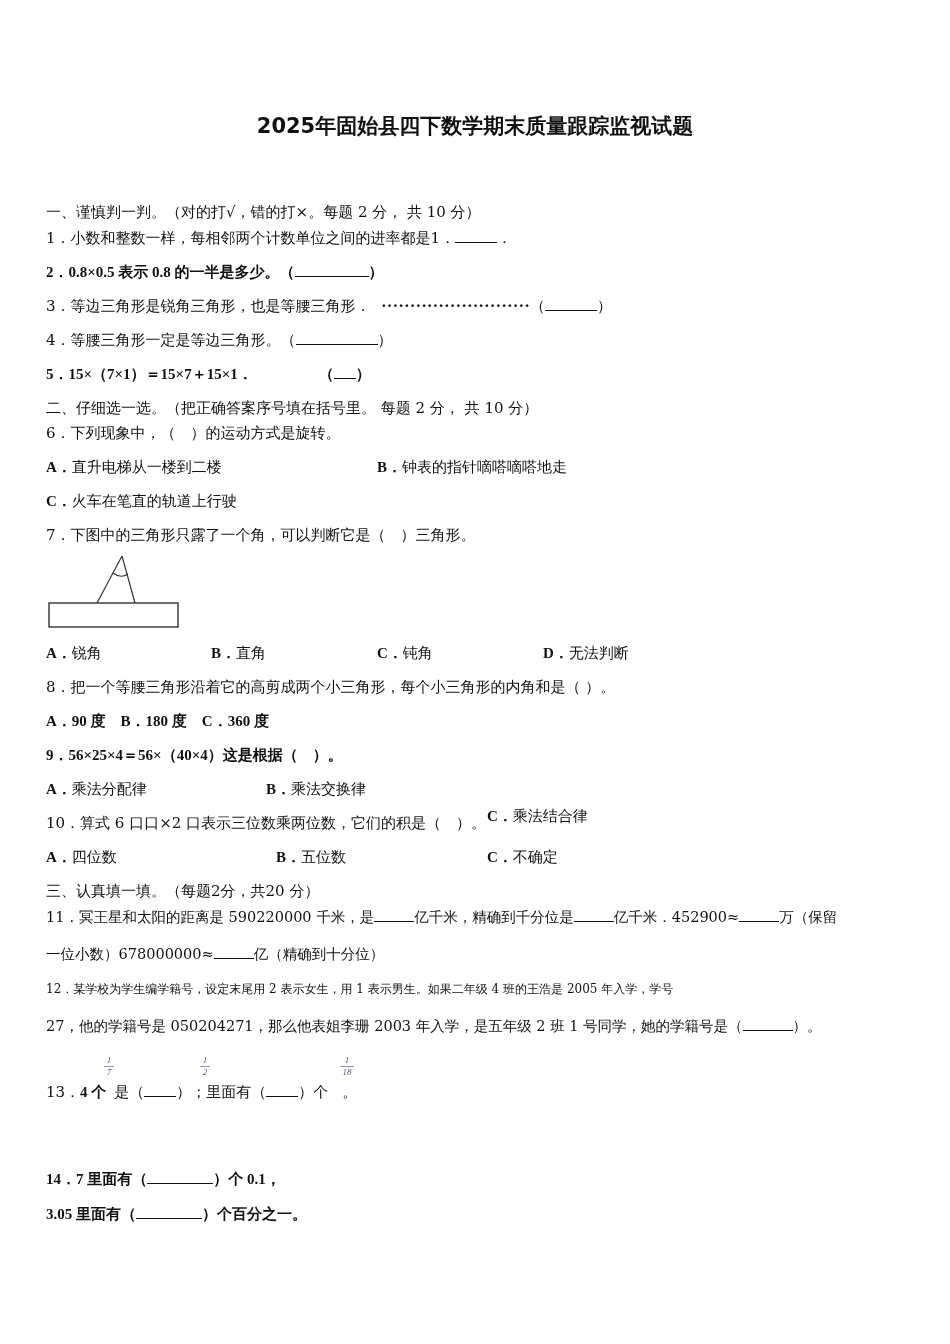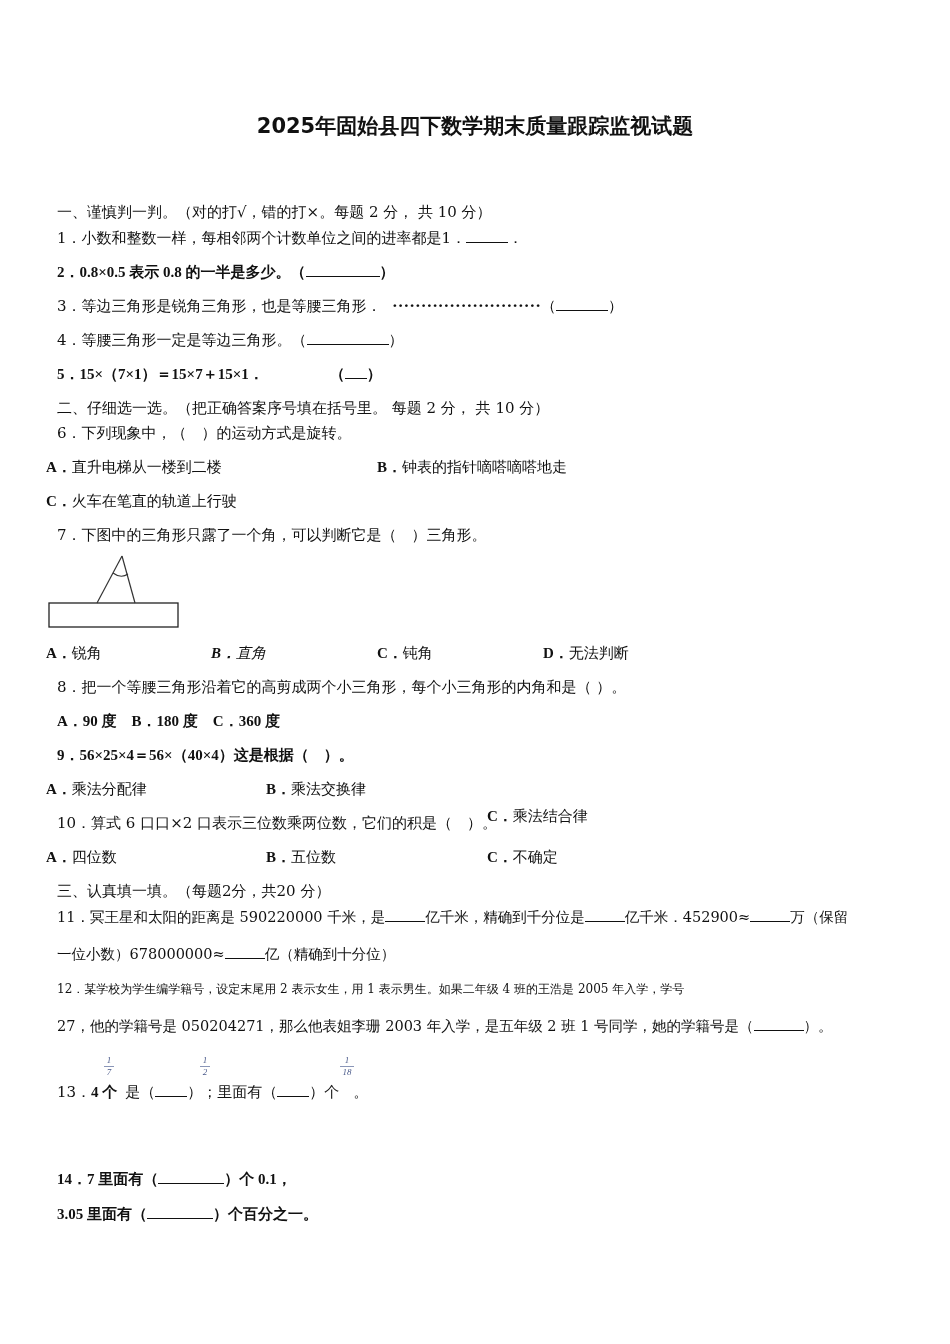--- a/index.html
+++ b/index.html
@@ -9,21 +9,20 @@
       color: #111;
     }
     .title {
       position: absolute; left: 0; width: 950px; top: 112px;
       text-align: center; font-family: "DejaVu Sans", "Liberation Sans", sans-serif;
       font-weight: bold; font-size: 21px; letter-spacing: 0px;
     }
     .line {
       position: absolute; left: 46px; font-size: 15px; white-space: nowrap;
       line-height: 20px;
-      margin-left: 11px;
     }
     .b { font-weight: bold; font-family: "Liberation Serif", serif; }
     .blank { display: inline-block; border-bottom: 1px solid #111; height: 14px; vertical-align: baseline; }
     .opt { position: absolute; font-size: 15px; white-space: nowrap; line-height: 20px; }
     .opt .letter { font-weight: bold; font-family: "Liberation Serif", serif; }
     .dots { letter-spacing: 0.5px; font-weight: bold; }
     .frac {
       position: absolute; font-family: "Liberation Serif", serif; font-style: italic;
       font-size: 9px; color: #4a5a8a; text-align: center; line-height: 9px;
     }
@@ -72,41 +71,41 @@
 </div>
 
 <svg style="left:48px; top:553px;" width="134" height="76" viewBox="0 0 134 76">
   <rect x="1" y="50" width="129" height="24" fill="#fff" stroke="#222" stroke-width="1.3"></rect>
   <line x1="49" y1="50" x2="74" y2="3" stroke="#333" stroke-width="1.2"></line>
   <line x1="74" y1="3" x2="87" y2="50" stroke="#333" stroke-width="1.2"></line>
   <path d="M 65 20 Q 73 26 80 21" fill="none" stroke="#333" stroke-width="1.1"></path>
 </svg>
 
 <div class="opt" style="left:46px; top:643px;"><span class="letter">A．</span><span>锐角</span></div>
-<div class="opt" style="left:211px; top:643px;font-style:italic;"><span class="letter">B．</span><span>直角</span></div>
+<div class="opt" style="left:211px; top:643px;"><span class="letter">B．</span><span>直角</span></div>
 <div class="opt" style="left:377px; top:643px;"><span class="letter">C．</span><span>钝角</span></div>
 <div class="opt" style="left:543px; top:643px;"><span class="letter">D．</span><span>无法判断</span></div>
 
 <div class="line" style="top:677px;">
   <span>8．</span><span>把一个等腰三角形沿着它的高剪成两个小三角形，每个小三角形的内角和是（ ）。</span>
 </div>
 <div class="line b" style="top:711px;">A．90 度　B．180 度　C．360 度</div>
 
 <div class="line b" style="top:745px;">
   <span>9．</span><span>56×25×4＝56×（40×4）这是根据（　）。</span>
 </div>
 <div class="opt" style="left:46px; top:779px;text-align:center;"><span class="letter">A．</span><span>乘法分配律</span></div>
 <div class="opt" style="left:266px; top:779px;"><span class="letter">B．</span><span>乘法交换律</span></div>
 <div class="opt" style="left:487px; top:806px;"><span class="letter">C．</span><span>乘法结合律</span></div>
 
 <div class="line" style="top:813px;">
   <span>10．</span><span>算式 6 口口×2 口表示三位数乘两位数，它们的积是（　）。</span>
 </div>
 <div class="opt" style="left:46px; top:847px;"><span class="letter">A．</span><span>四位数</span></div>
-<div class="opt" style="left:266px; top:847px;text-align:center;"><span class="letter">B．</span><span>五位数</span></div>
+<div class="opt" style="left:276px; top:847px;text-align:center;"><span class="letter">B．</span><span>五位数</span></div>
 <div class="opt" style="left:487px; top:847px;"><span class="letter">C．</span><span>不确定</span></div>
 
 <div class="line" style="top:881px;">三、认真填一填。（每题2分，共20 分）</div>
 
 <div class="line" style="top:907px; font-size:14.5px;">
   <span>11．</span><span>冥王星和太阳的距离是 590220000 千米，是</span><span class="blank" style="width:40px;"></span><span>亿千米，精确到千分位是</span><span class="blank" style="width:40px;"></span><span>亿千米．452900≈</span><span class="blank" style="width:40px;"></span><span>万（保留</span>
 </div>
 <div class="line" style="top:944px; font-size:14.5px;">
   <span>一位小数）678000000≈</span><span class="blank" style="width:40px;"></span><span>亿（精确到十分位）</span>
 </div>

